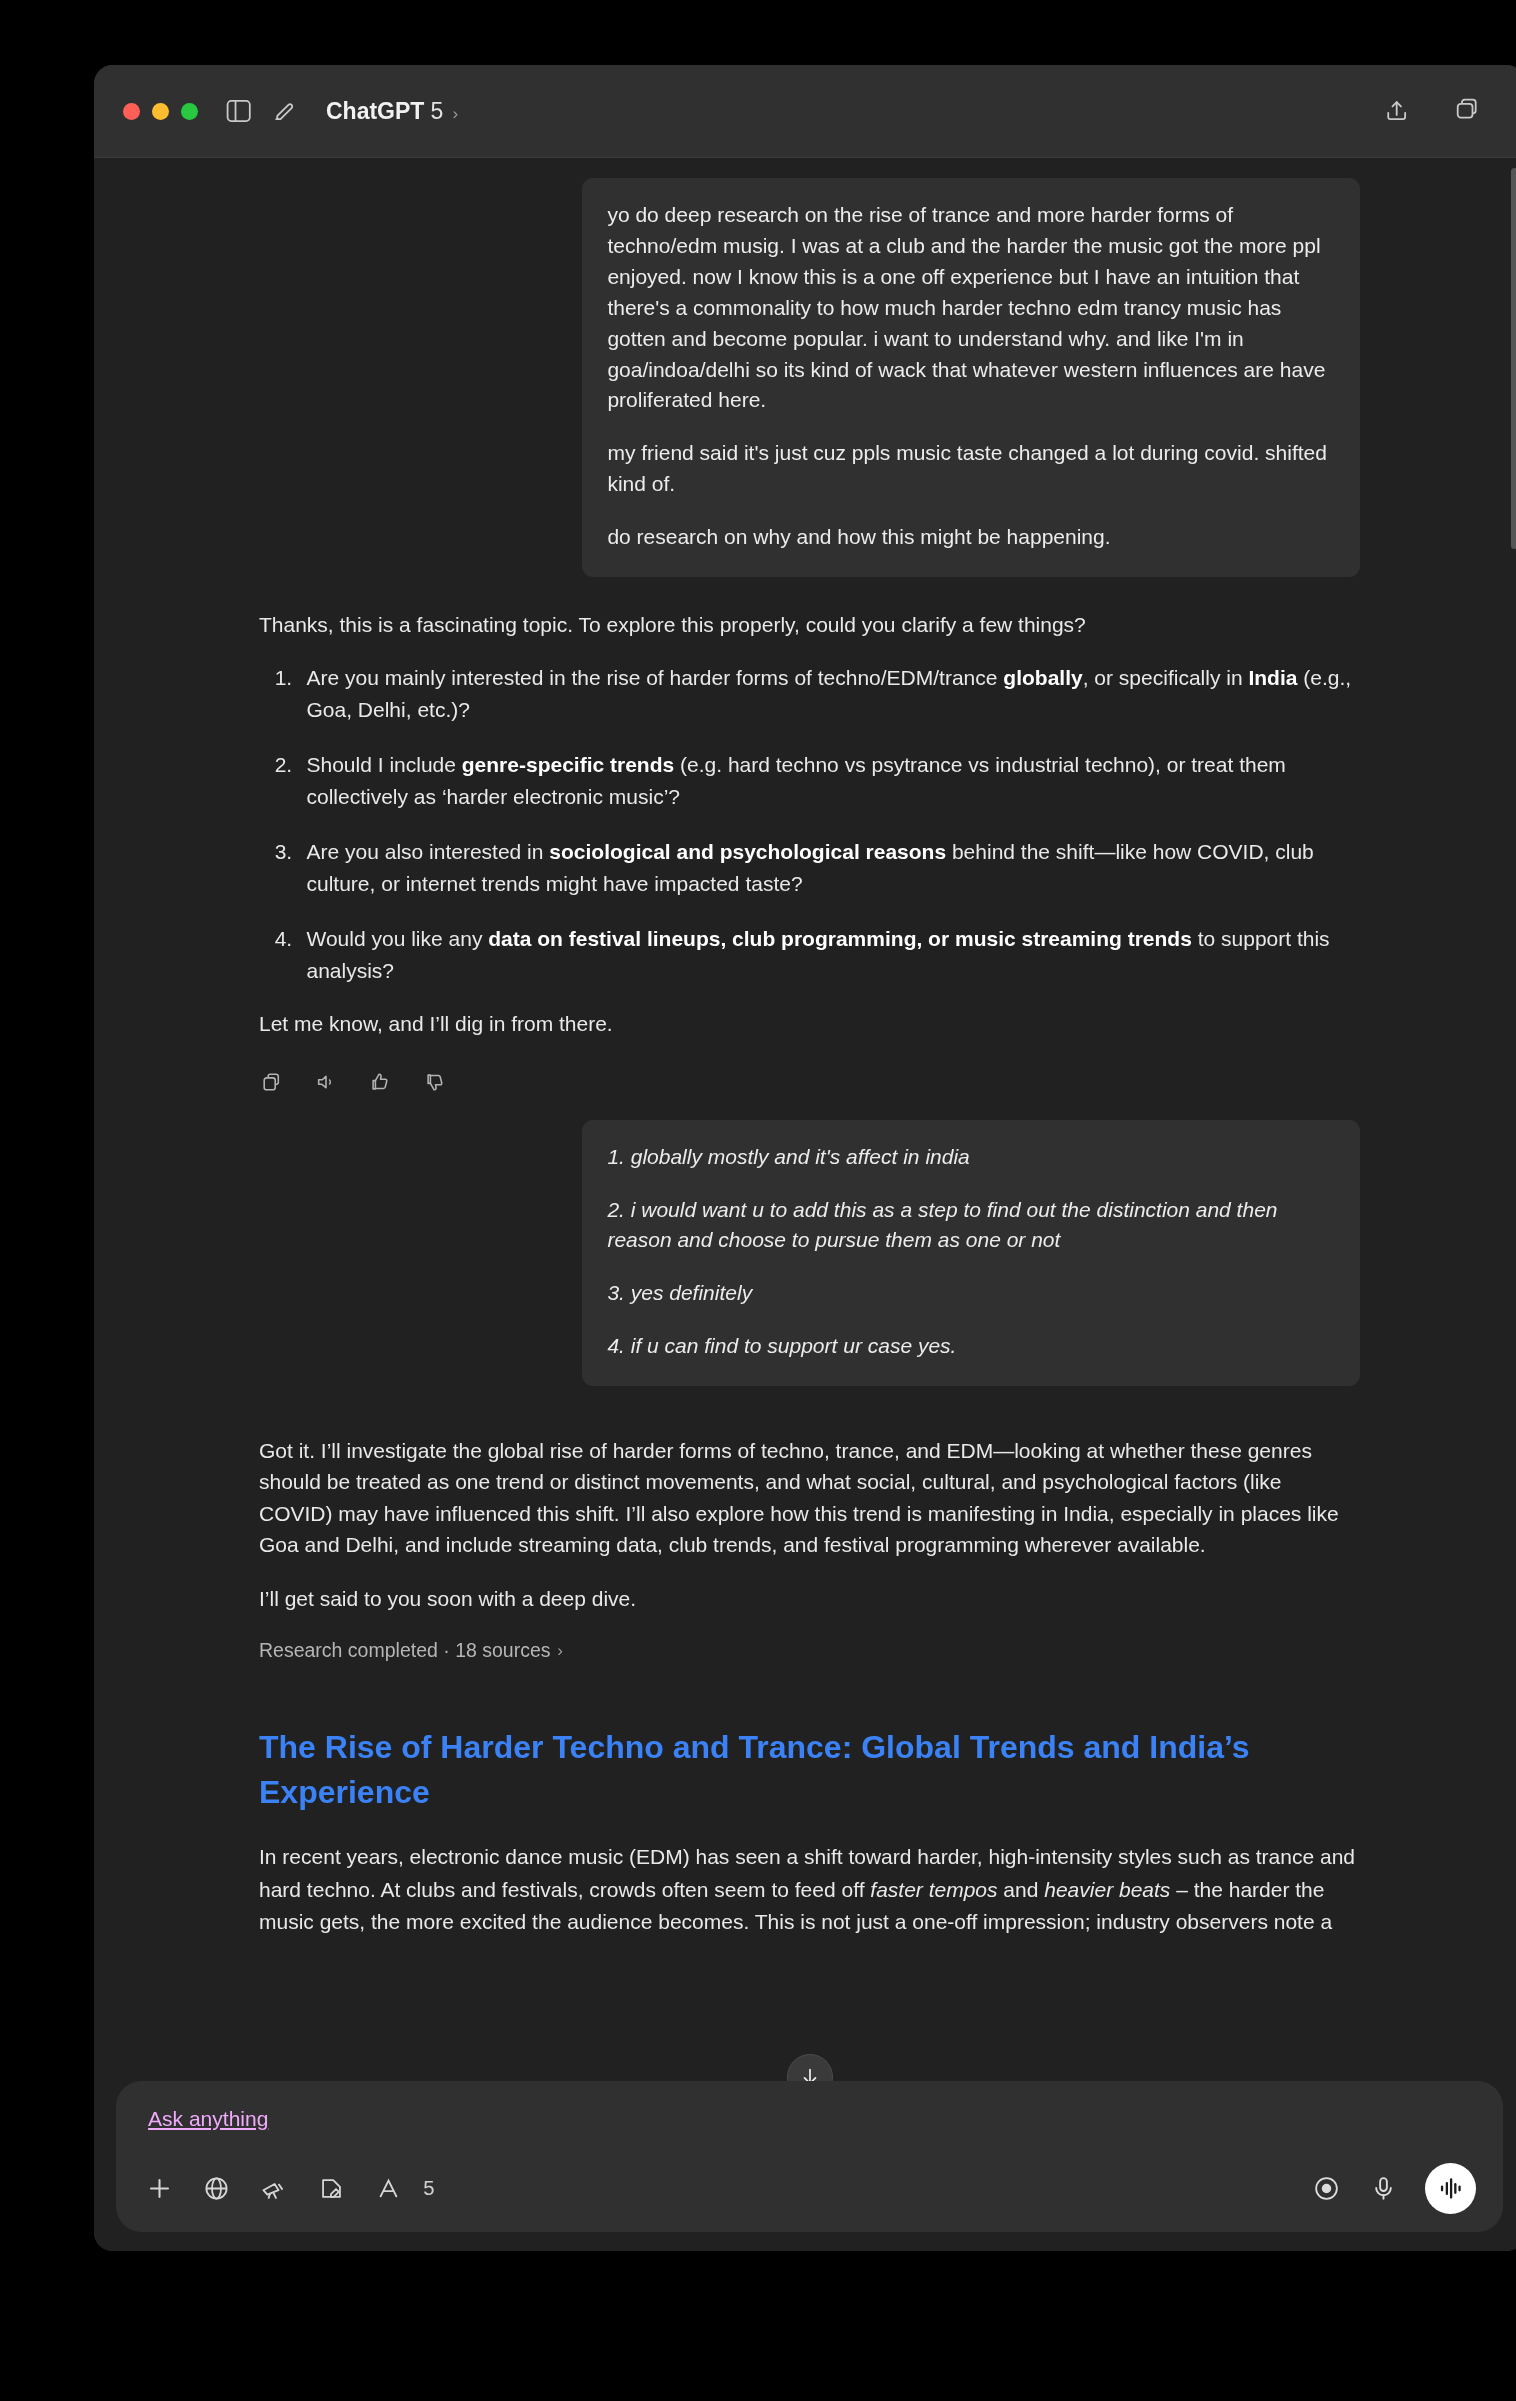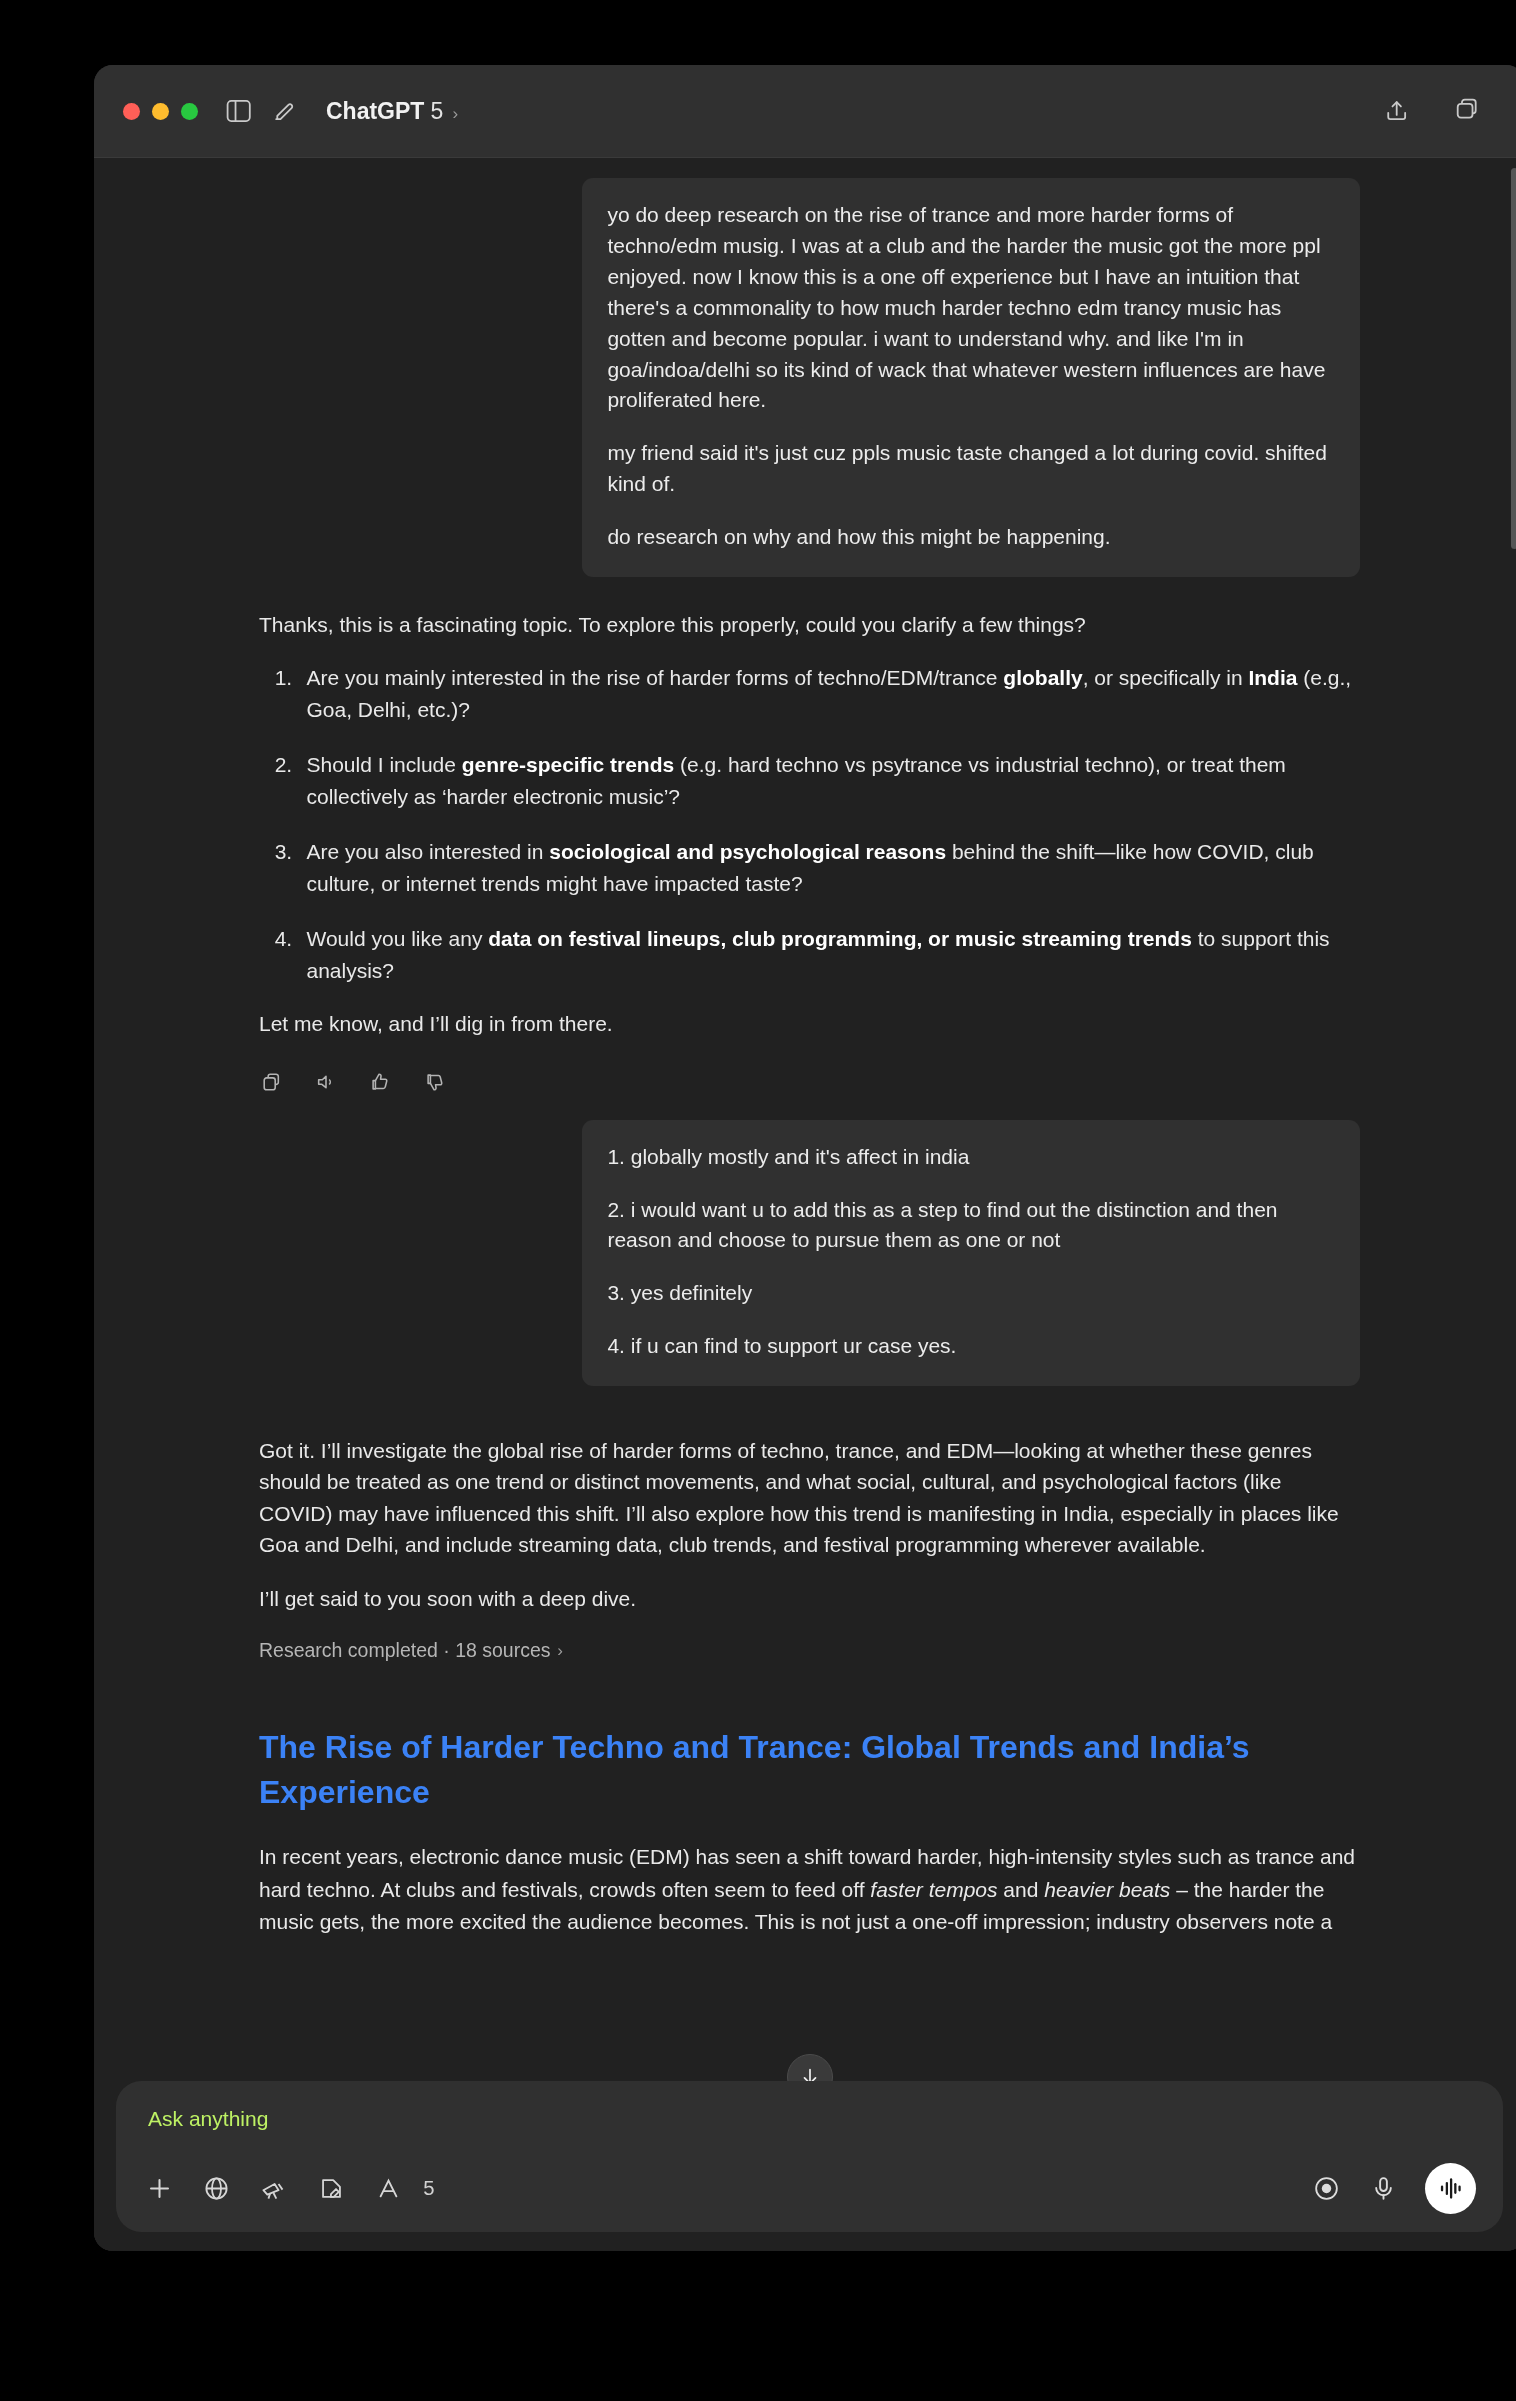--- a/index.html
+++ b/index.html
@@ -125,21 +125,21 @@
 
   .action-row {
     display: flex;
     align-items: center;
     gap: 29px;
     margin-top: 29px;
     color: #b4b4b4;
   }
   .action-row .act { width: 25.4px; height: 25.4px; display:flex; align-items:center; justify-content:center; }
 
-  .user-bubble.second { margin-top: 25.4px; }
+  .user-bubble.second { margin-top: 25.4px; font-style: italic; }
 
   .research-line {
     margin-top: 20.3px;
     font-size: 19.5px;
     color: #b6b6b6;
     display: flex;
     align-items: center;
     gap: 6.8px;
   }
   .research-line .chev2 { font-size: 17px; color: #9d9d9d; }
@@ -200,22 +200,23 @@
     position: absolute;
     left: 22px;
     right: 22px;
     bottom: 18.6px;
     background: #303030;
     border-radius: 25.4px;
     padding: 22px 27px 18.6px 27px;
   }
   .composer .placeholder {
     font-size: 21px;
-    color: #bef264;
+    color: #f0abfc;
     padding: 3.4px 5.1px 0 5.1px;
+    text-decoration: underline;
   }
   .composer-tools {
     display: flex;
     align-items: center;
     margin-top: 32px;
     gap: 25.4px;
     color: #d6d6d6;
   }
   .composer-tools .tool { width: 32px; height: 32px; display:flex; align-items:center; justify-content:center; }
   .composer-tools .count { font-size: 20.3px; color: #d2d2d2; margin-left: -6.8px; }

